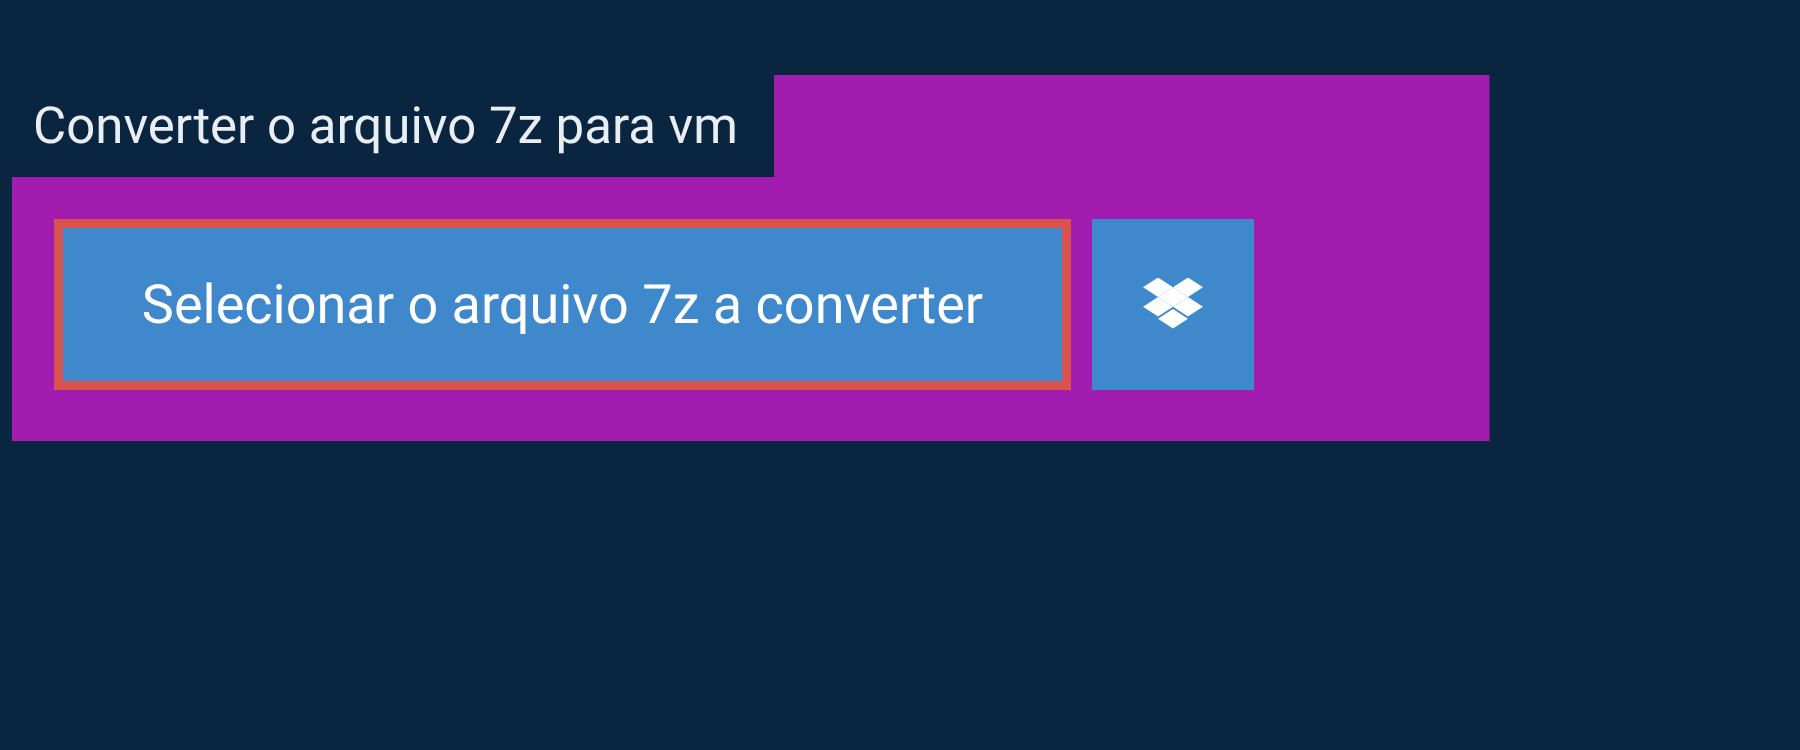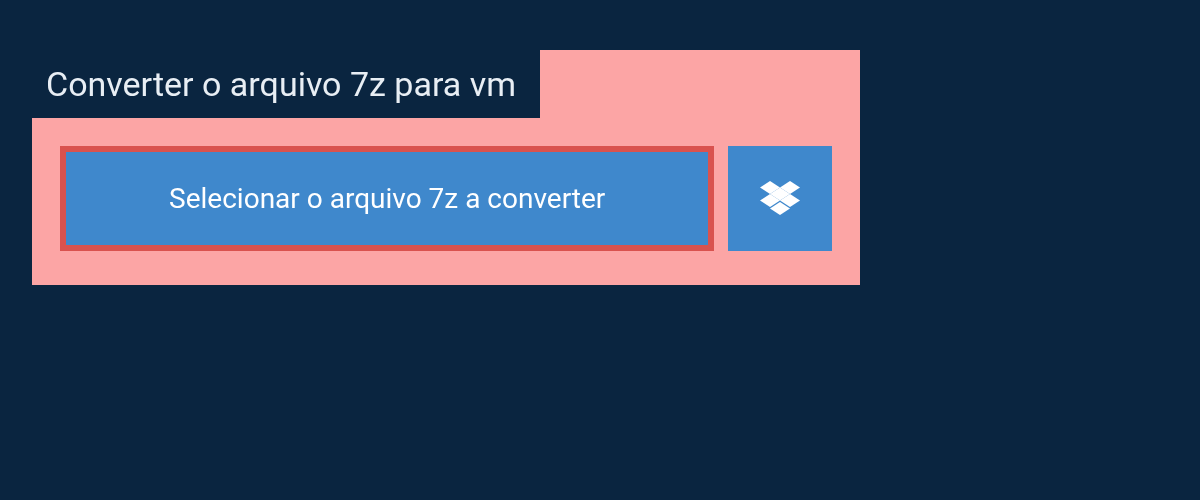--- a/index.html
+++ b/index.html
@@ -8,44 +8,44 @@
       box-sizing: border-box;
     }
     body {
       background: #0a2540;
       font-family: -apple-system, BlinkMacSystemFont, 'Segoe UI', Roboto, Arial, sans-serif;
       width: 1200px;
       height: 500px;
       overflow: hidden;
     }
     .container {
-      background: #fca5a5;
-      margin: 50px 20px 20px 32px;
-      width: 828px;
+      background: #a21caf;
+      margin: 50px 20px 20px 8px;
+      width: 985px;
     }
     .heading-bar {
       background: #0a2540;
       display: inline-block;
       padding: 14px 24px 14px 14px;
     }
     .heading-text {
       color: #e8eef4;
       font-size: 34px;
       font-weight: 400;
     }
     .button-row {
       display: flex;
       padding: 28px 28px 34px 28px;
       gap: 14px;
     }
     .select-file-button {
       background: #3f88cc;
       border: 6px solid #d9524e;
       color: #ffffff;
-      font-size: 28px;
+      font-size: 36px;
       font-weight: 400;
       padding: 30px 44px;
       cursor: pointer;
       text-align: center;
       width: 678px;
     }
     .dropbox-button {
       background: #3f88cc;
       width: 108px;
       display: flex;

